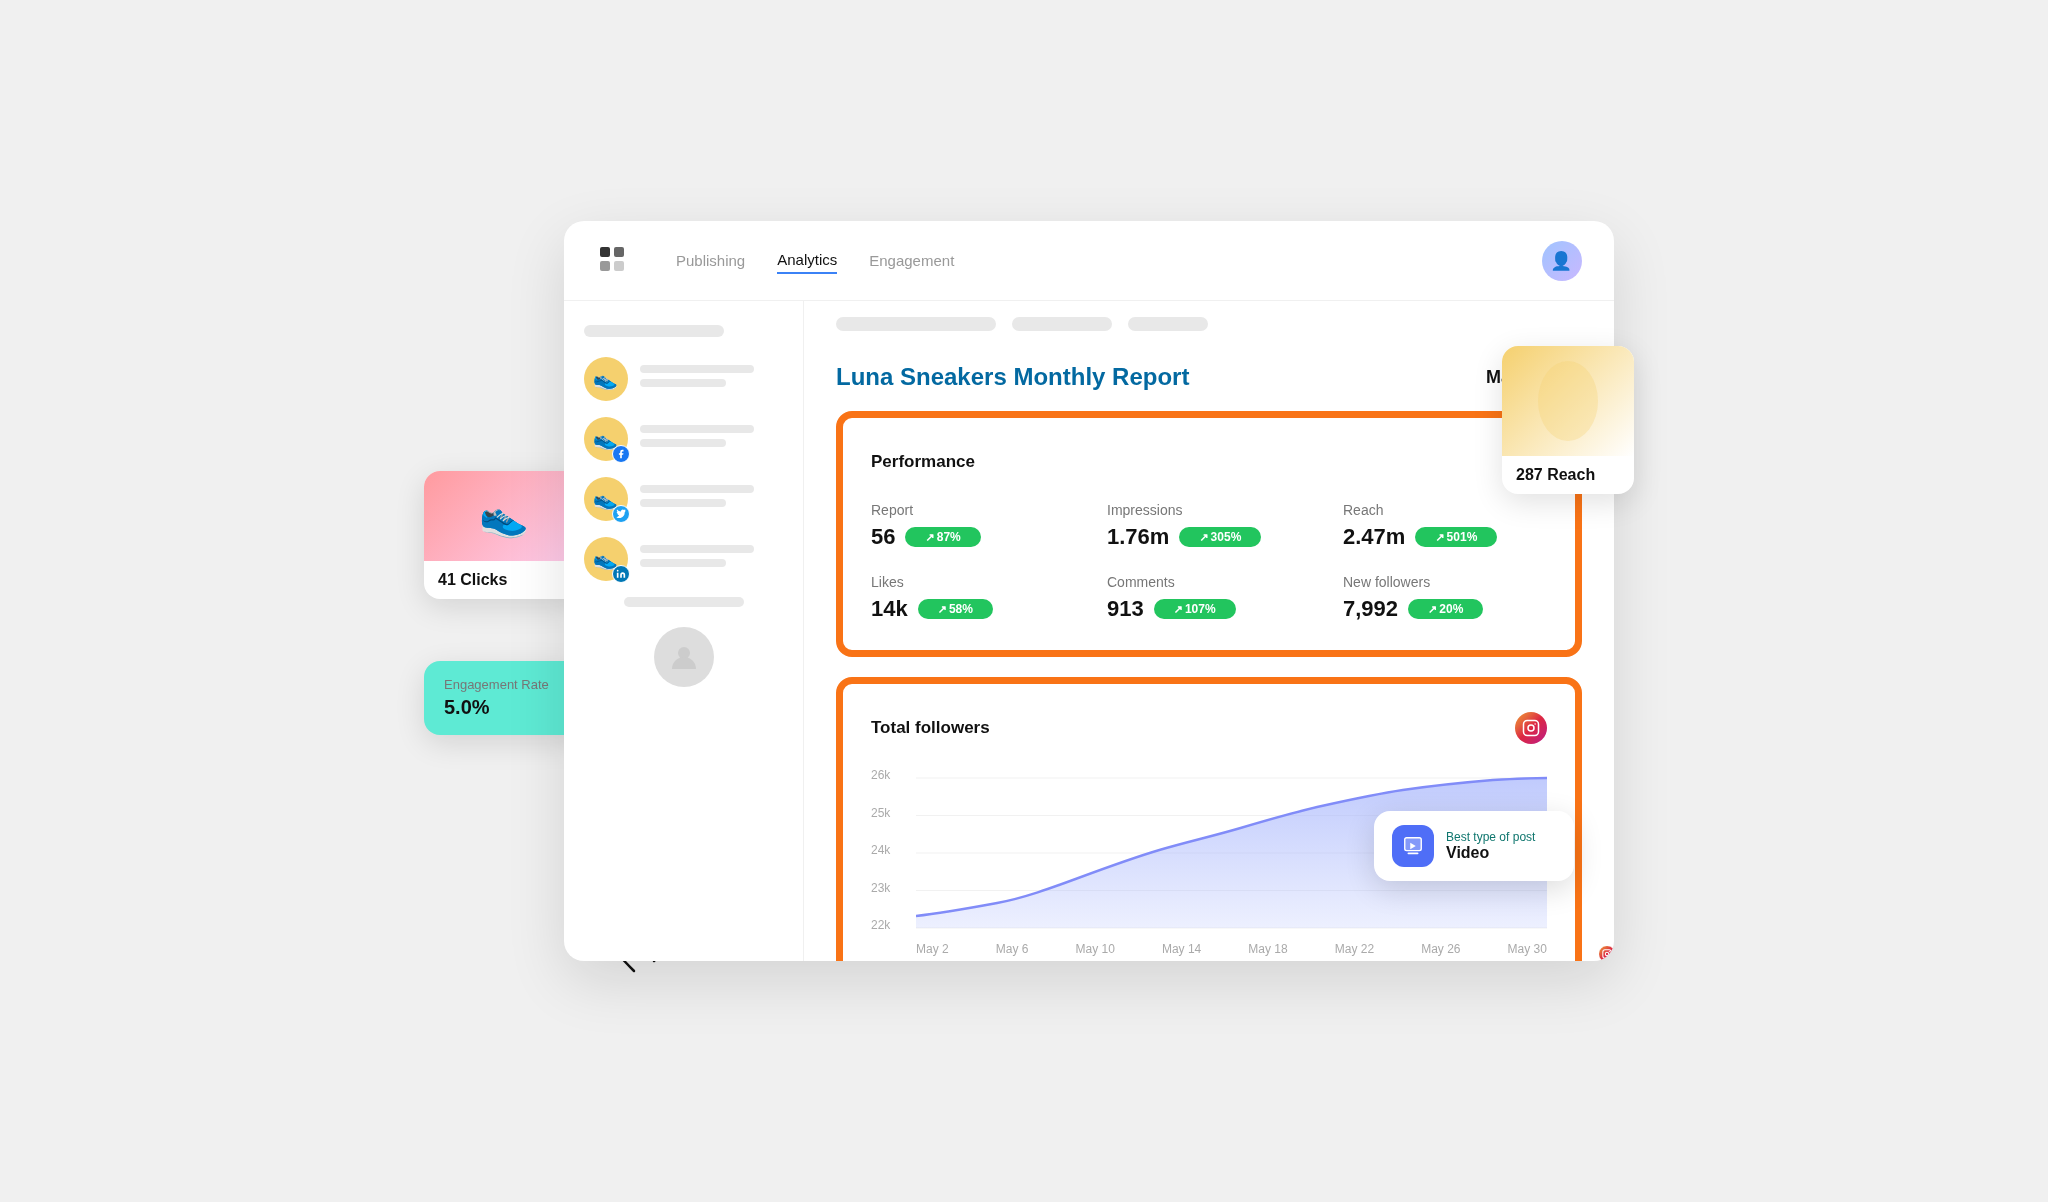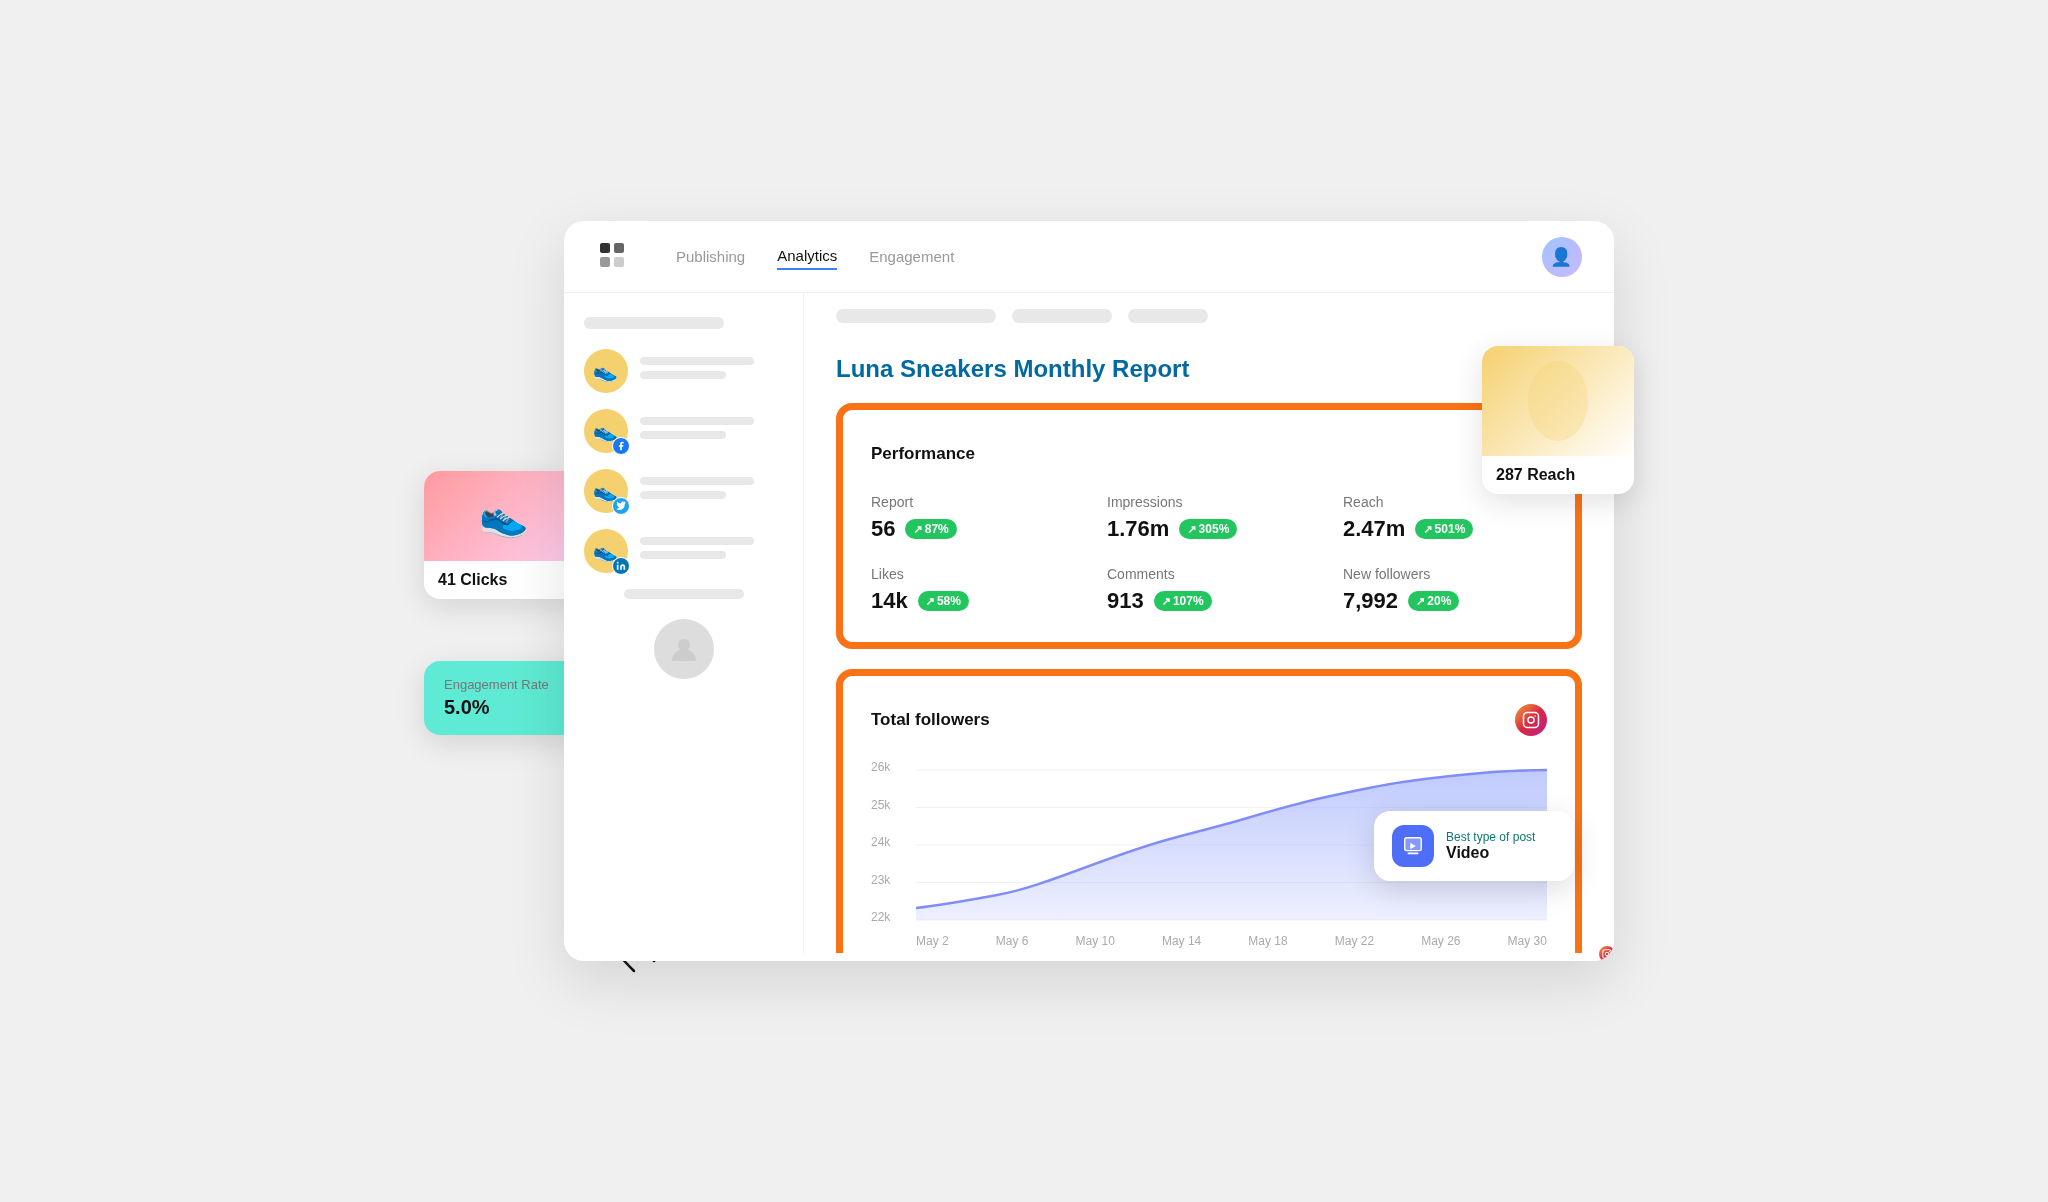--- a/index.html
+++ b/index.html
@@ -30,21 +30,21 @@
       border-radius: 20px;
       box-shadow: 0 20px 60px rgba(0,0,0,0.12);
       overflow: hidden;
     }
 
     
     .nav {
       display: flex;
       align-items: center;
       padding: 0 32px;
-      height: 72px;
+      height: 80px;
       border-bottom: 1px solid #f0f0f0;
       gap: 32px;
     }
     .nav-logo {
       margin-right: 16px;
     }
     .nav-logo svg {
       width: 32px; height: 32px;
     }
     .nav-item {
@@ -235,21 +235,21 @@
     .metric-value {
       font-size: 22px;
       font-weight: 700;
       color: #111;
     }
     .badge-green {
       background: #22c55e;
       color: white;
       font-size: 12px;
       font-weight: 600;
-      padding: 3px 8px;
+      padding: 3px 20px;
       border-radius: 20px;
       display: flex; align-items: center; gap: 2px;
     }
     .badge-green::before {
       content: '↗';
       font-size: 11px;
     }
 
     
     .chart-title {
@@ -287,21 +287,21 @@
       padding: 10px 14px;
       font-size: 16px;
       font-weight: 600;
       color: #111;
     }
 
     .float-reach {
       position: absolute;
       right: -10px;
       top: 155px;
-      width: 152px;
+      width: 132px;
       background: #fff;
       border-radius: 16px;
       box-shadow: 0 8px 30px rgba(0,0,0,0.12);
       overflow: hidden;
     }
     .float-reach-img {
       height: 110px;
       background: linear-gradient(135deg, #f5d06e, #fff);
       display: flex; align-items: center; justify-content: center;
       font-size: 36px;

